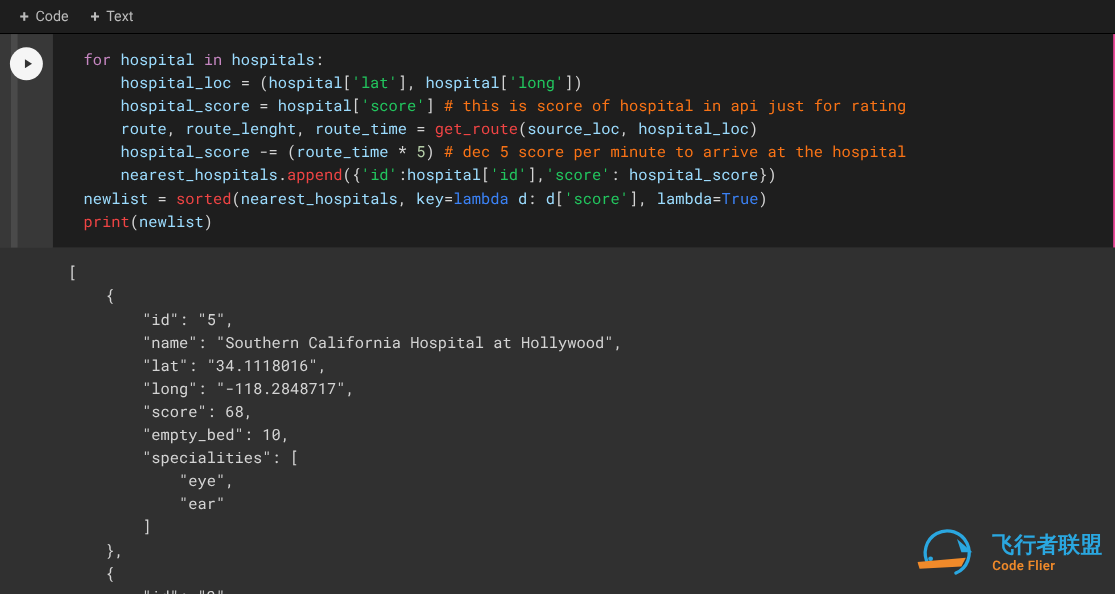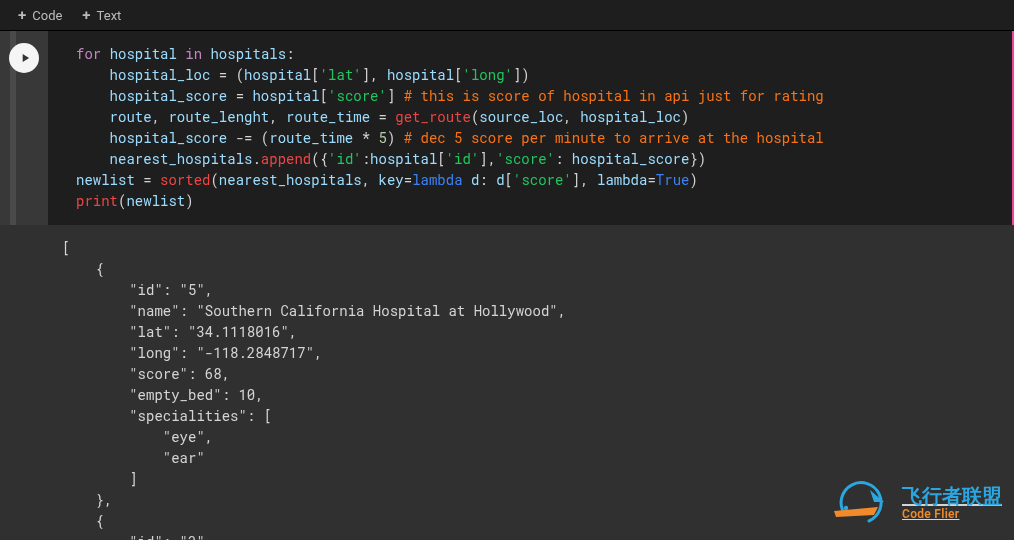--- a/index.html
+++ b/index.html
@@ -13,21 +13,21 @@
 .runbtn svg{width:14px;height:14px;fill:#333;margin-left:2px;}
 .code{background:#1e1e1e;flex:1;padding:12px 0 14px 28px;border-right:2px solid #ec4899;font-family:"Roboto Mono","Courier New",monospace;font-size:14px;line-height:21px;white-space:pre;color:#d4d4d4;}
 .out{background:#303030;padding:12px 0 12px 62px;font-family:"Roboto Mono","Courier New",monospace;font-size:14px;line-height:21px;white-space:pre;color:#d4d4d4;}
 .kw{color:#c586c0;}
 .bl{color:#3b82f6;}
 .fn{color:#ef4444;}
 .st{color:#22c55e;}
 .nm{color:#b5cea8;}
 .cm{color:#f97316;}
 .va{color:#9cdcfe;}
-.watermark{position:absolute;right:12px;bottom:12px;display:flex;align-items:center;gap:10px;pointer-events:none;text-decoration:underline;}
+.watermark{position:absolute;right:12px;bottom:12px;display:flex;align-items:center;gap:10px;pointer-events:none;}
 .wm-txt{text-align:left;}
 .wm-cn{font-size:20px;font-weight:700;color:#2aa7e0;line-height:22px;font-family:Arial,sans-serif;}
 .wm-en{font-size:12px;color:#f08a2a;font-weight:600;letter-spacing:0.3px;}
 </style>
 </head>
 <body>
 
 <div class="toolbar">
   <div class="tbtn">
     <span class="plus">+</span>

